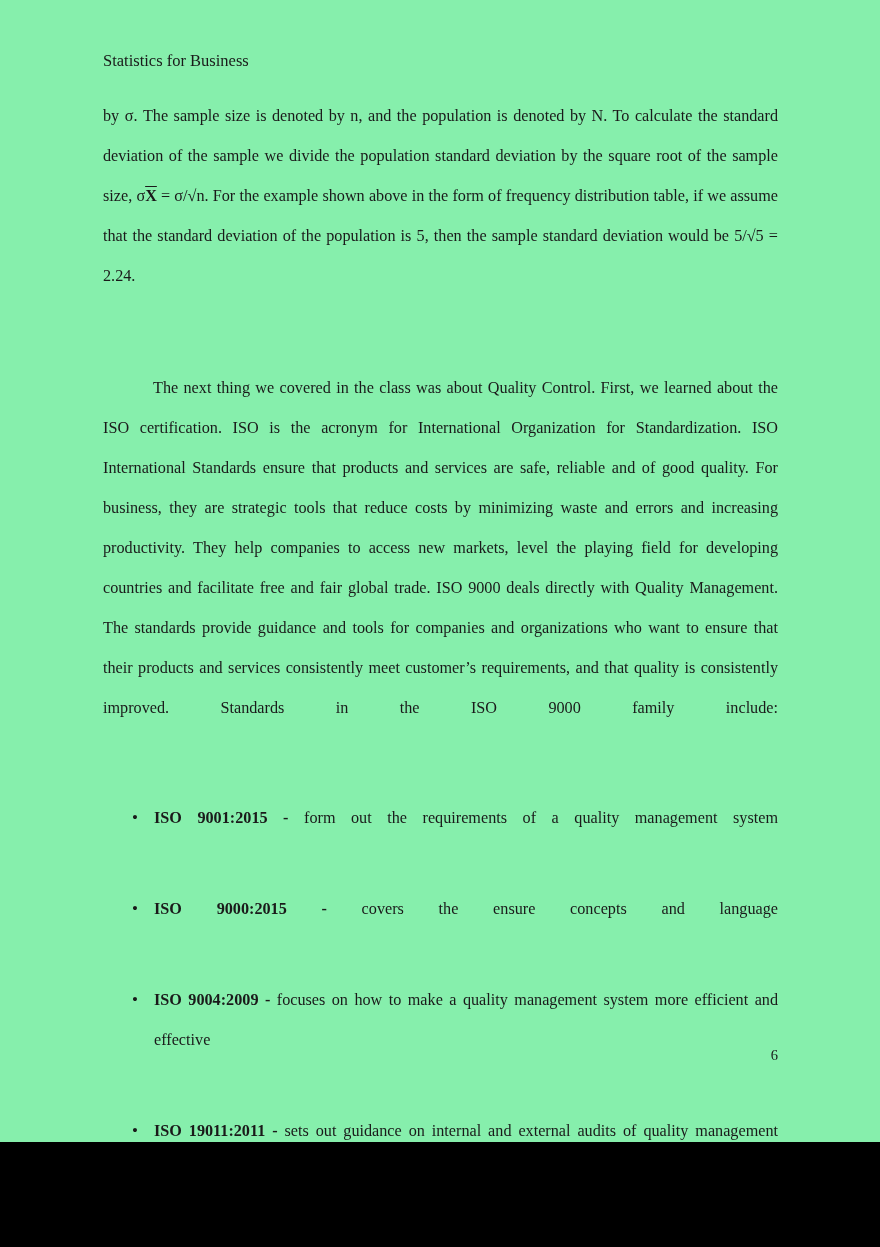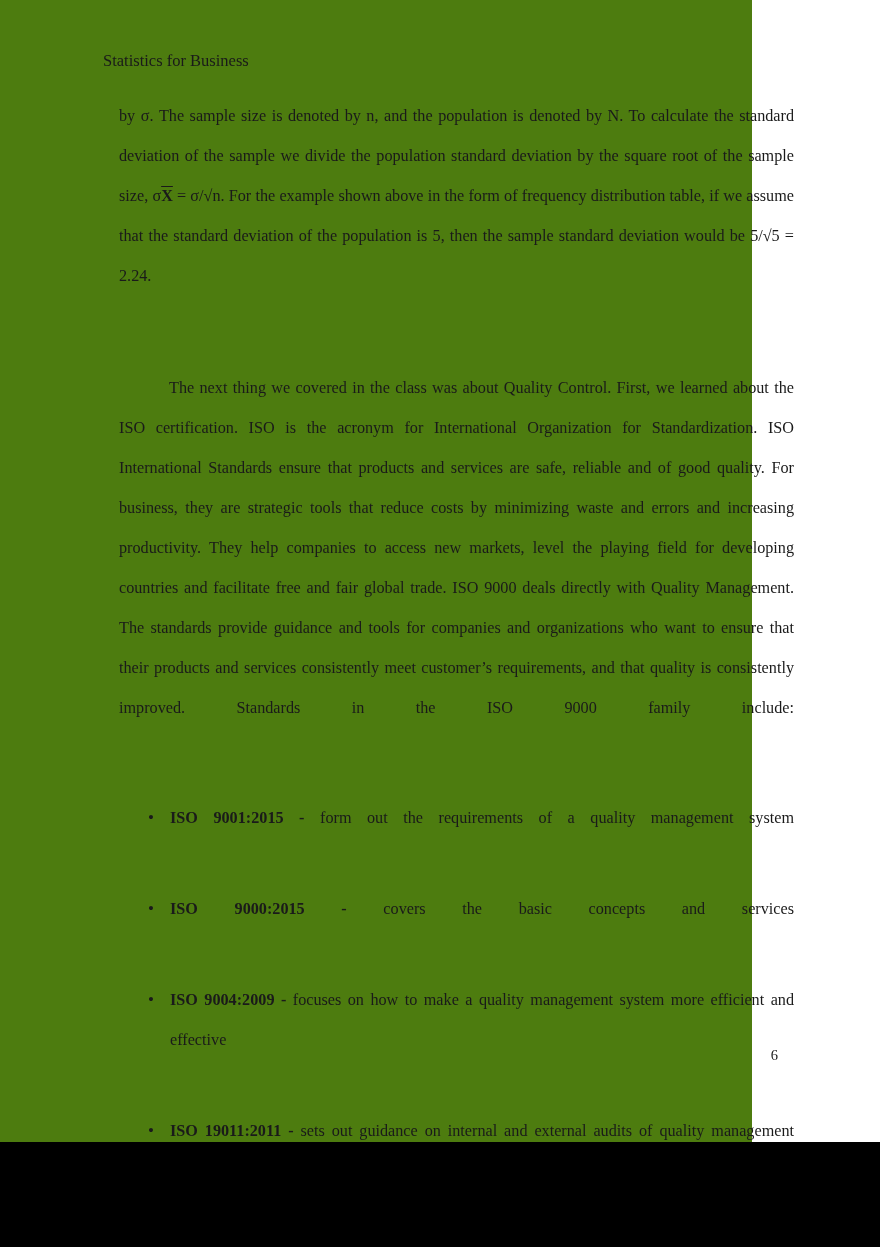--- a/index.html
+++ b/index.html
@@ -13,23 +13,23 @@
     position: relative;
     overflow: hidden;
     font-family: "Liberation Serif", "DejaVu Serif", serif;
     color: #1a1a1a;
   }
 
   .page {
     position: absolute;
     left: 0;
     top: 0;
-    width: 752px;
+    width: 880px;
     height: 1142px;
-    background: #4d7c0f;
+    background: #86efac;
     box-sizing: border-box;
   }
 
   .content {
     position: absolute;
     left: 103px;
     top: 0;
     width: 675px;
   }
 
@@ -38,21 +38,21 @@
     line-height: 1;
     color: #1a1a1a;
     position: absolute;
     left: 0;
     top: 53px;
     white-space: nowrap;
   }
 
   .body-text {
     position: absolute;
-    left: 16px;
+    left: 0;
     top: 96px;
     width: 675px;
   }
 
   p.para {
     margin: 0 0 0 0;
     font-size: 16.2px;
     line-height: 40px;
     text-align: justify;
     text-justify: inter-word;
@@ -145,21 +145,21 @@
     <div class="doc-header">Statistics for Business</div>
 
     <div class="body-text">
 
       <p class="para" id="p0">by σ. The sample size is denoted by n, and the population is denoted by N. To calculate the standard deviation of the sample we divide the population standard deviation by the square root of the sample size, σ<span class="overline">X</span> = σ/√n. For the example shown above in the form of frequency distribution table, if we assume that the standard deviation of the population is 5, then the sample standard deviation would be 5/√5 = 2.24.</p>
 
       <p class="para indent gap-before" id="p1">The next thing we covered in the class was about Quality Control. First, we learned about the ISO certification. ISO is the acronym for International Organization for Standardization. ISO International Standards ensure that products and services are safe, reliable and of good quality. For business, they are strategic tools that reduce costs by minimizing waste and errors and increasing productivity. They help companies to access new markets, level the playing field for developing countries and facilitate free and fair global trade. ISO 9000 deals directly with Quality Management. The standards provide guidance and tools for companies and organizations who want to ensure that their products and services consistently meet customer’s requirements, and that quality is consistently improved. Standards in the ISO 9000 family include:</p>
 
       <ul class="iso-list" id="iso-list">
           <li><span class="bullet">•</span><span class="std">ISO 9001:2015 -</span><span> form out the requirements of a quality management system</span></li>
-          <li><span class="bullet">•</span><span class="std">ISO 9000:2015 -</span><span> covers the basic concepts and services</span></li>
+          <li><span class="bullet">•</span><span class="std">ISO 9000:2015 -</span><span> covers the ensure concepts and language</span></li>
           <li><span class="bullet">•</span><span class="std">ISO 9004:2009 -</span><span> focuses on how to make a quality management system more efficient and effective</span></li>
           <li><span class="bullet">•</span><span class="std">ISO 19011:2011 -</span><span> sets out guidance on internal and external audits of quality management systems.</span></li>
         </ul>
 
     </div>
 
     <div class="page-number">6</div>
 
   </div>
 </div>

